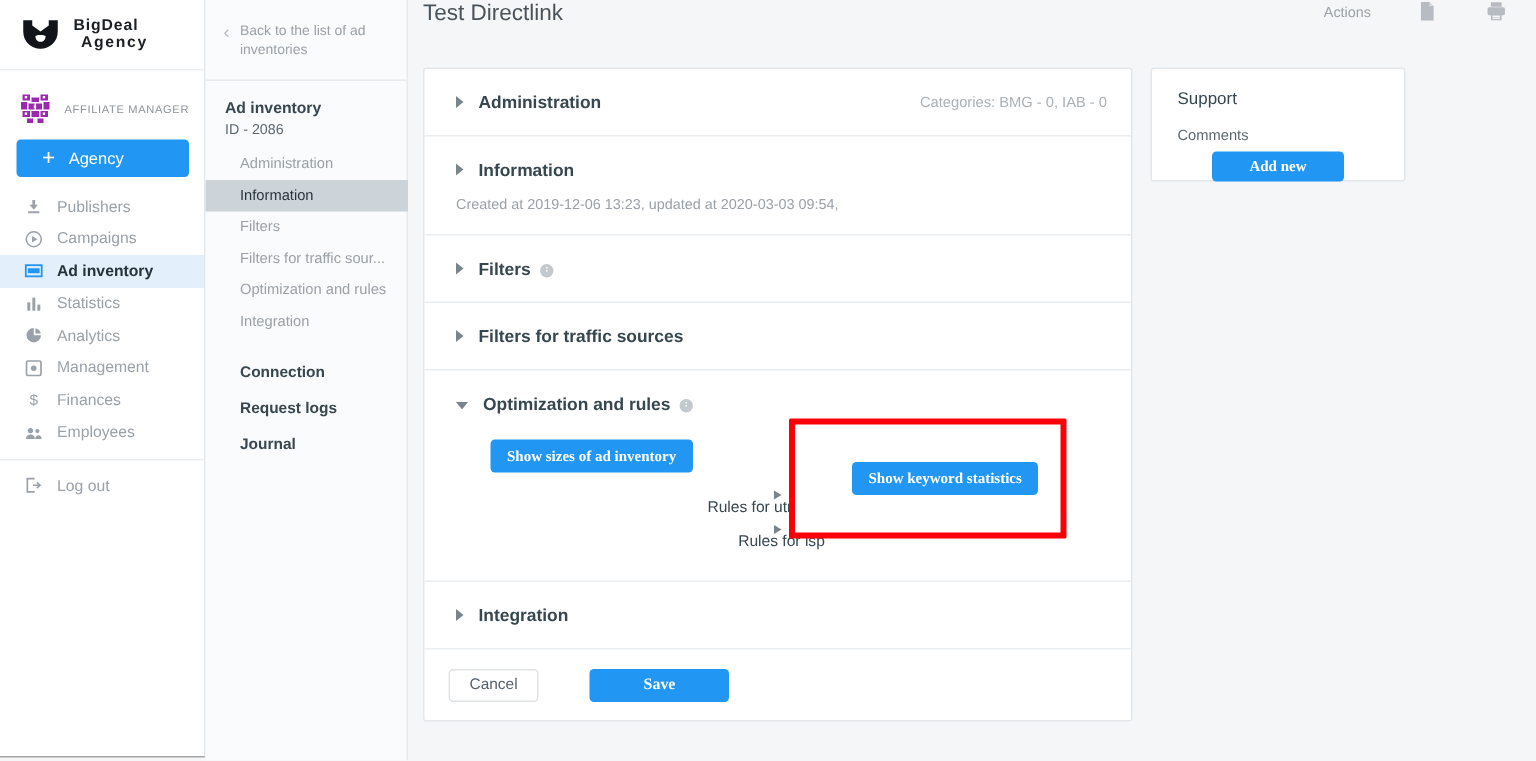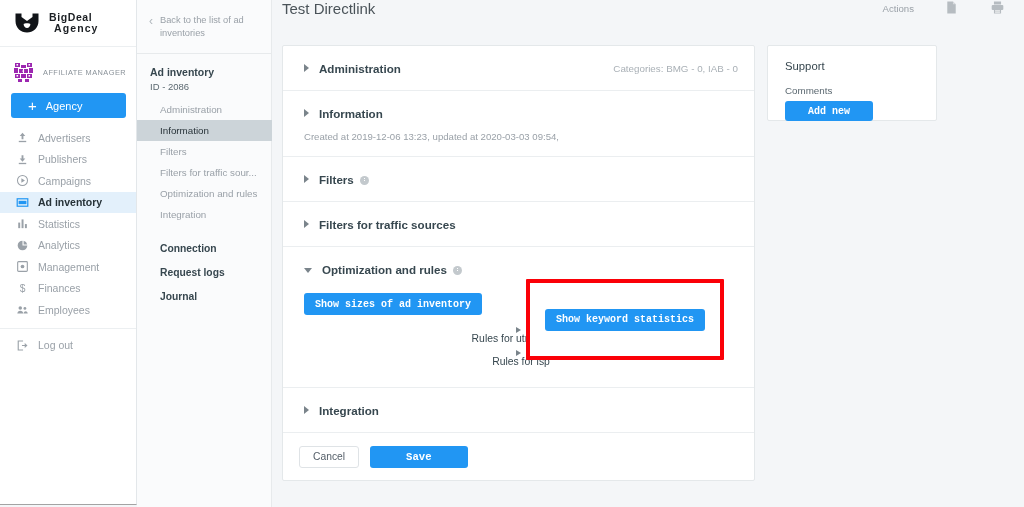--- a/index.html
+++ b/index.html
@@ -147,21 +147,22 @@
     content:""; position:absolute; left:4px; top:2px;
     width:1px; height:1px; background:#fff; box-shadow: 0 2px 0 0 #fff;
   }
   .sect-body { padding: 0 0 14px 5px; }
   .created-text { font-size: 9.6px; color: #9aa1a8; margin-top: -4px; padding-left: 0px;}
 
   .btn-blue {
     background: #2196f3; color: #fff; border: none;
     border-radius: 3px; font-size: 10px; font-weight: bold;
     height: 22px; padding: 0 11px; cursor: pointer;
-    font-family: Liberation Mono, monospace;
+    font-family: Liberation Serif, serif;
+    margin-left: 23px;
   }
   .opt-row { display: flex; align-items: center; margin: 2px 0 0 0; position: relative; }
   .kw-wrap {
     position: absolute; left: 222px; top: -14px;
     border: 4px solid #fb0007; background: #fff;
     padding: 25px 15px; border-radius: 1px;
   }
   .subrule {
     display: flex; align-items: center; height: 23px;
     font-size: 10.4px; color: #37474f; cursor: pointer; flex-direction: column;
@@ -247,29 +248,20 @@
       <span class="acct-label">AFFILIATE MANAGER</span>
     </div>
 
     <button class="create-btn">
       <span class="plus">+</span>
       <span>Agency</span>
     </button>
 
     <div class="nav">
 
-      <div class="nav-item">
-        <span class="ic">
-          <svg viewBox="0 0 14 14" width="13" height="13" fill="#9aa1a8">
-              <path d="M7 2 L10 5.5 H8 V9 H6 V5.5 H4 Z"></path>
-              <rect x="3" y="10.6" width="8" height="1.4"></rect>
-            </svg>
-        </span>
-        <span>Advertisers</span>
-      </div>
 
       <div class="nav-item">
         <span class="ic">
           <svg viewBox="0 0 14 14" width="13" height="13" fill="#9aa1a8">
               <path d="M7 9.5 L4 6 H6 V2.5 H8 V6 H10 Z"></path>
               <rect x="3" y="10.6" width="8" height="1.4"></rect>
             </svg>
         </span>
         <span>Publishers</span>
       </div>

